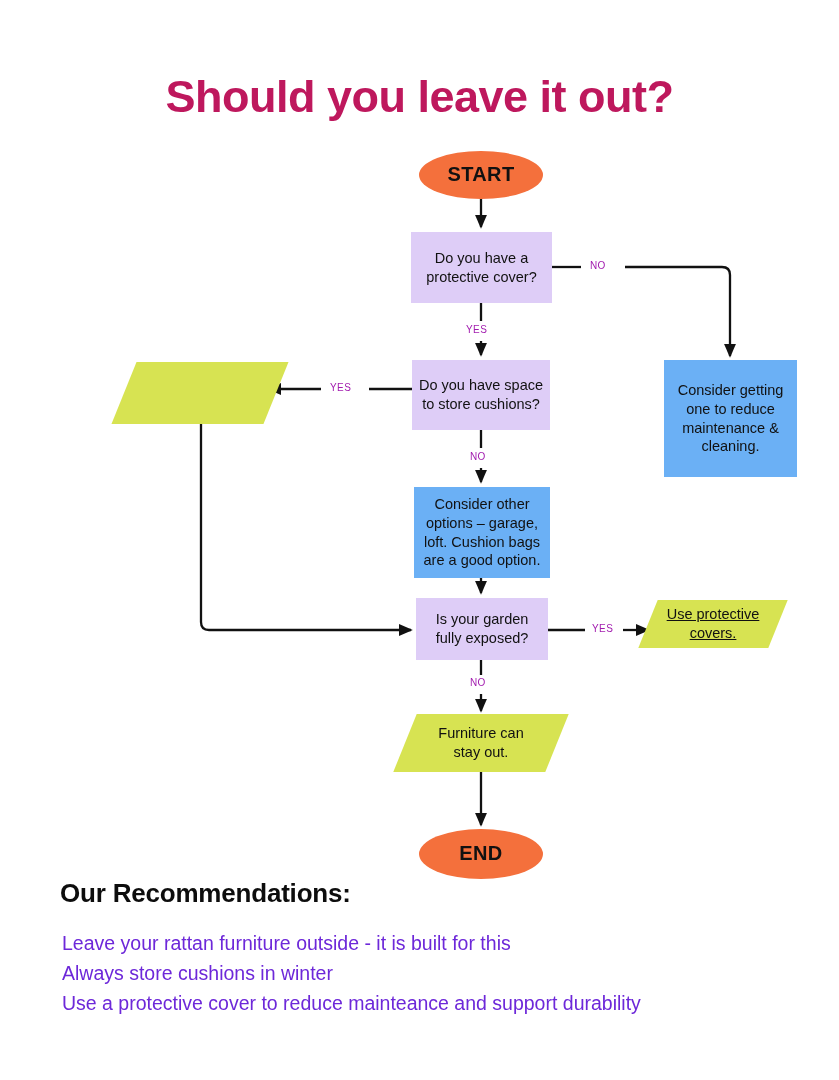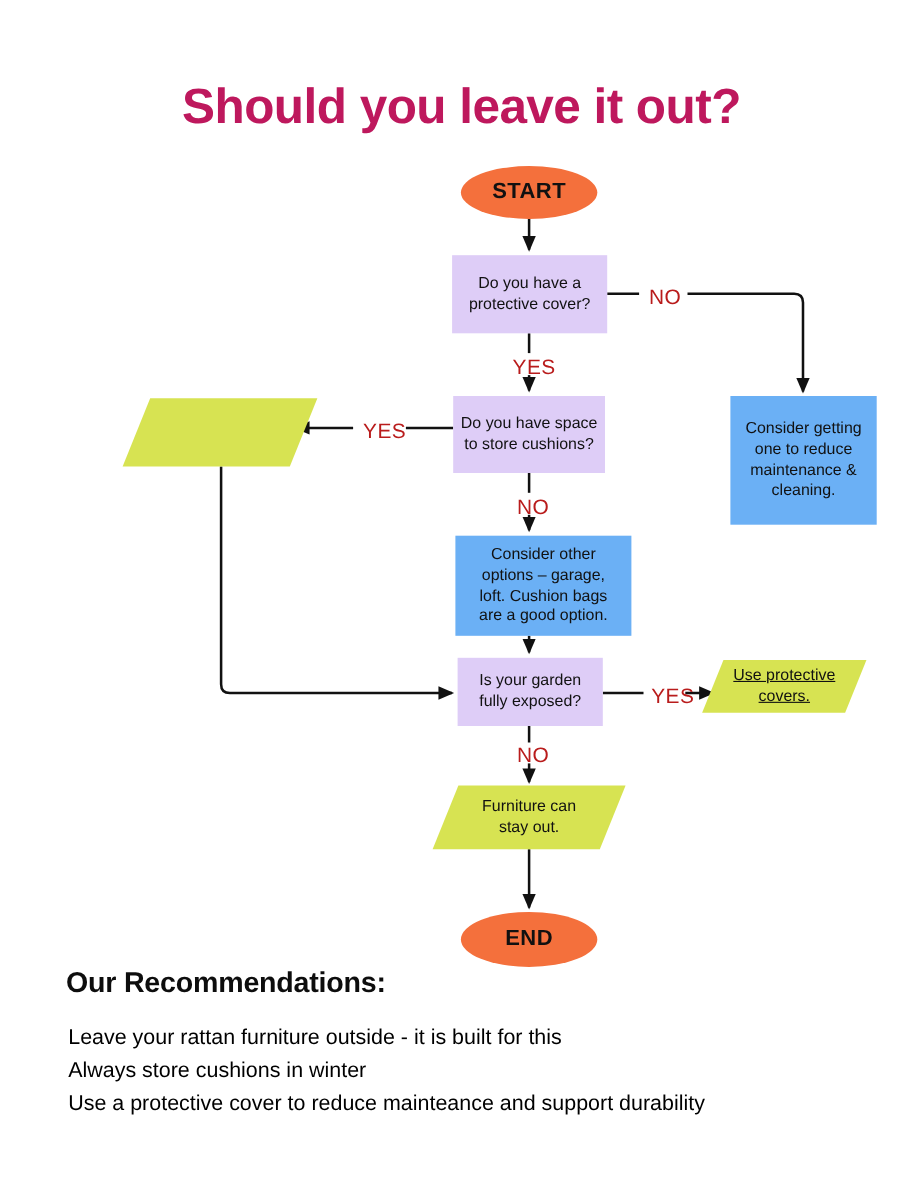--- a/index.html
+++ b/index.html
@@ -93,22 +93,22 @@
     z-index: 0;
   }
   .node.parallelogram .node-label {
     position: relative;
     z-index: 1;
   }
 
   
   .edge-label {
     position: absolute;
-    font-size: 19px;
-    color: #b91c1c;
+    font-size: 10px;
+    color: #a21caf;
     letter-spacing: 0.4px;
     white-space: nowrap;
     line-height: 1;
   }
 
   
   #recommendations {
     position: absolute;
     left: 60px;
     top: 880px;
@@ -122,21 +122,21 @@
     margin: 0 0 22px 0;
     line-height: 1;
   }
   #recommendations-list {
     list-style: none;
     margin: 0;
     padding: 0;
   }
   #recommendations-list li {
     font-size: 19.5px;
-    color: #000000;
+    color: #6d28d9;
     line-height: 1.55;
     padding-left: 2px;
     white-space: nowrap;
   }
 </style>
 </head>
 <body>
 
 <div id="page-title">Should you leave it out?</div>
 
@@ -206,21 +206,21 @@
 
   <div class="node rect" style="left:412px; top:360px; width:138px; height:70px; background:#DECDF7;">
     <span class="node-label">Do you have space
 to store cushions?</span>
   </div>
 
   <div class="node parallelogram" style="left:124px; top:362px; width:152px; height:62px;">
     <span class="skew-bg" style="background:#D7E352;"></span>
   </div>
 
-  <div class="node rect" style="left:414px; top:487px; width:160px; height:91px; background:#6BB0F5;">
+  <div class="node rect" style="left:414px; top:487px; width:136px; height:91px; background:#6BB0F5;">
     <span class="node-label">Consider other
 options – garage,
 loft. Cushion bags
 are a good option.</span>
   </div>
 
   <div class="node rect" style="left:416px; top:598px; width:132px; height:62px; background:#DECDF7;">
     <span class="node-label">Is your garden
 fully exposed?</span>
   </div>

